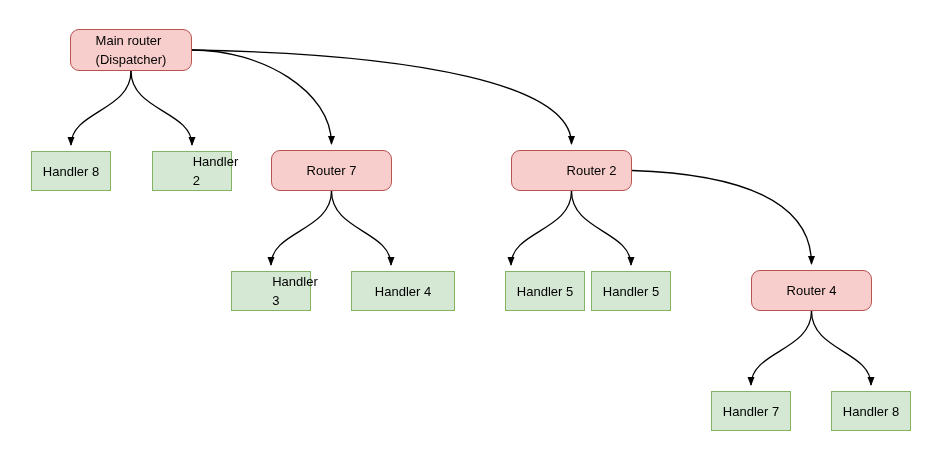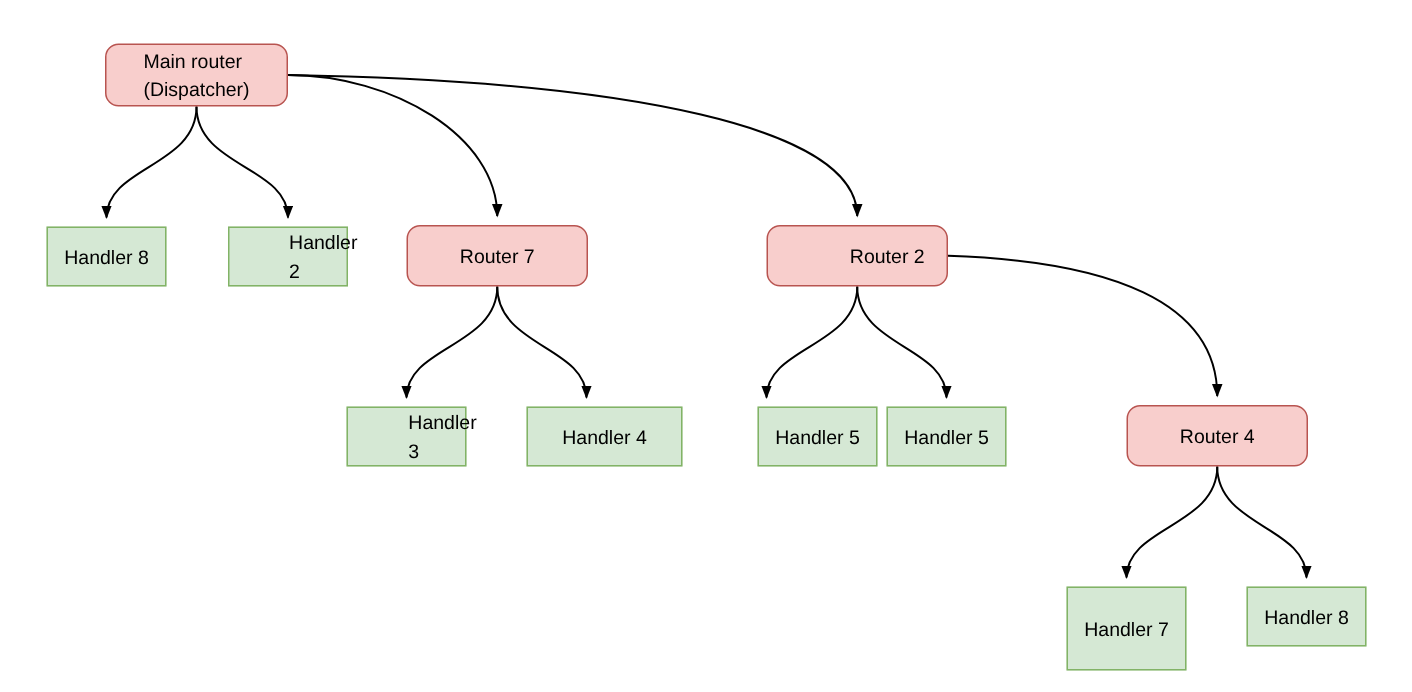--- a/index.html
+++ b/index.html
@@ -87,17 +87,17 @@
   <div class="node handler" style="left:231px; top:271px; width:80px; height:40px;padding-left:48px;">Handler 3</div>
 
   <div class="node handler" style="left:351px; top:271px; width:104px; height:40px;">Handler 4</div>
 
   <div class="node handler" style="left:471px; top:271px; width:80px; height:40px;margin-left:34px;">Handler 5</div>
 
   <div class="node handler" style="left:591px; top:271px; width:80px; height:40px;">Handler 5</div>
 
   <div class="node router" style="left:751px; top:270px; width:121px; height:41px;">Router 4</div>
 
-  <div class="node handler" style="left:711px; top:391px; width:80px; height:56px;">Handler 7</div>
+  <div class="node handler" style="left:711px; top:391px; width:80px; height:40px;">Handler 7</div>
 
   <div class="node handler" style="left:831px; top:391px; width:80px; height:40px;">Handler 8</div>
 
 </div>
 
 </body></html>

